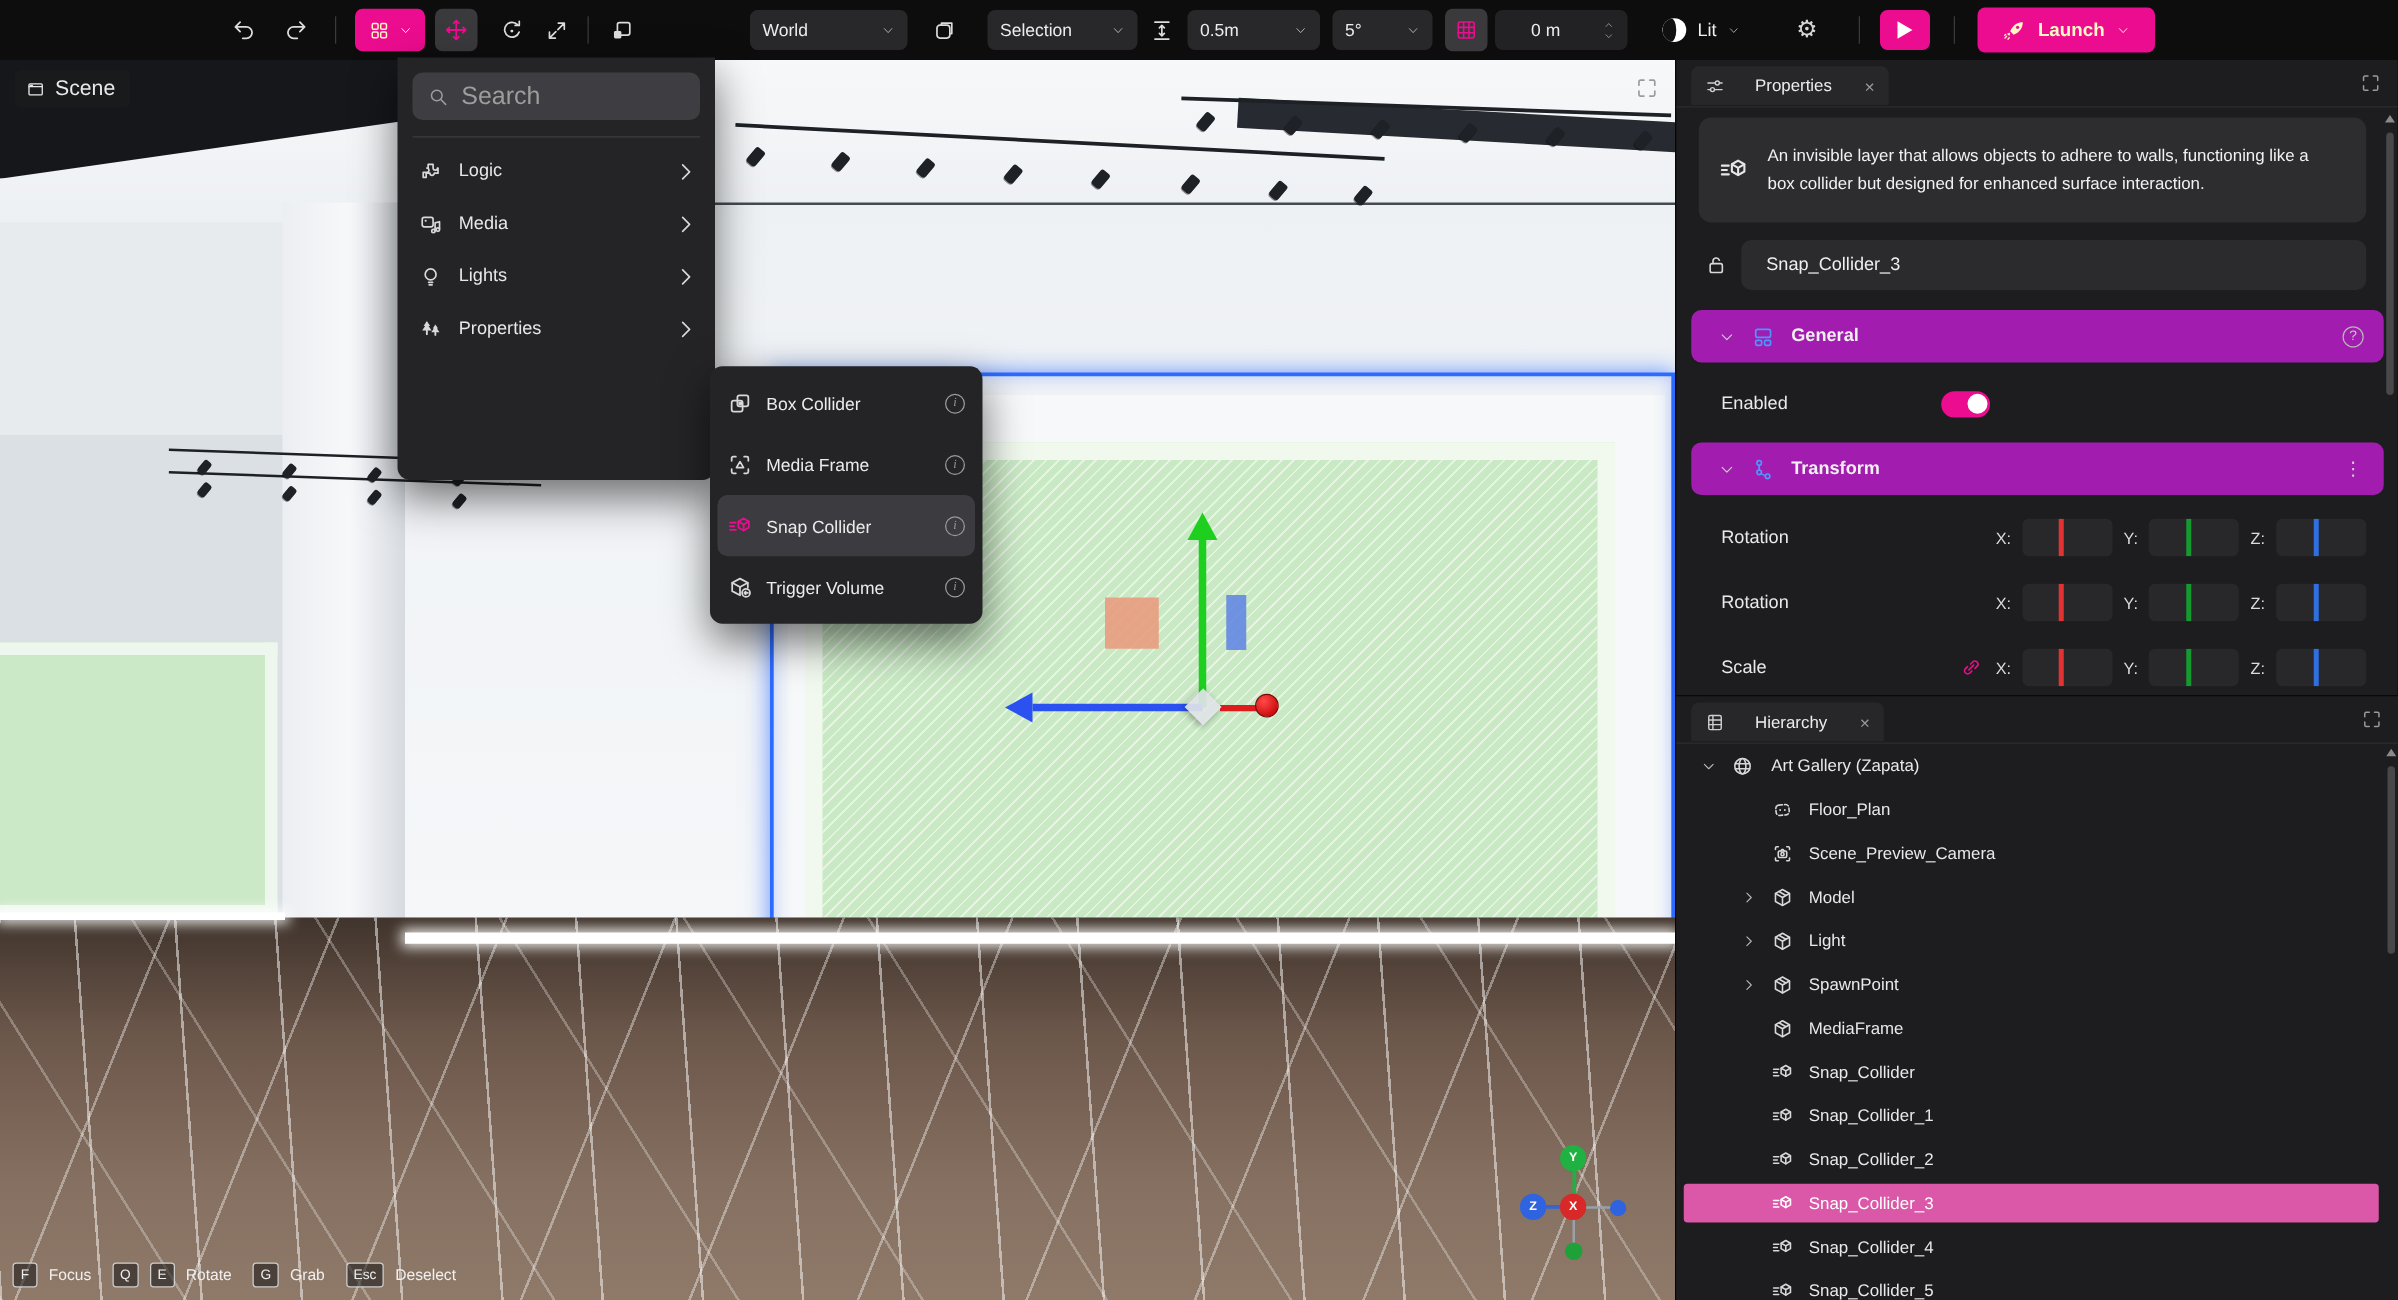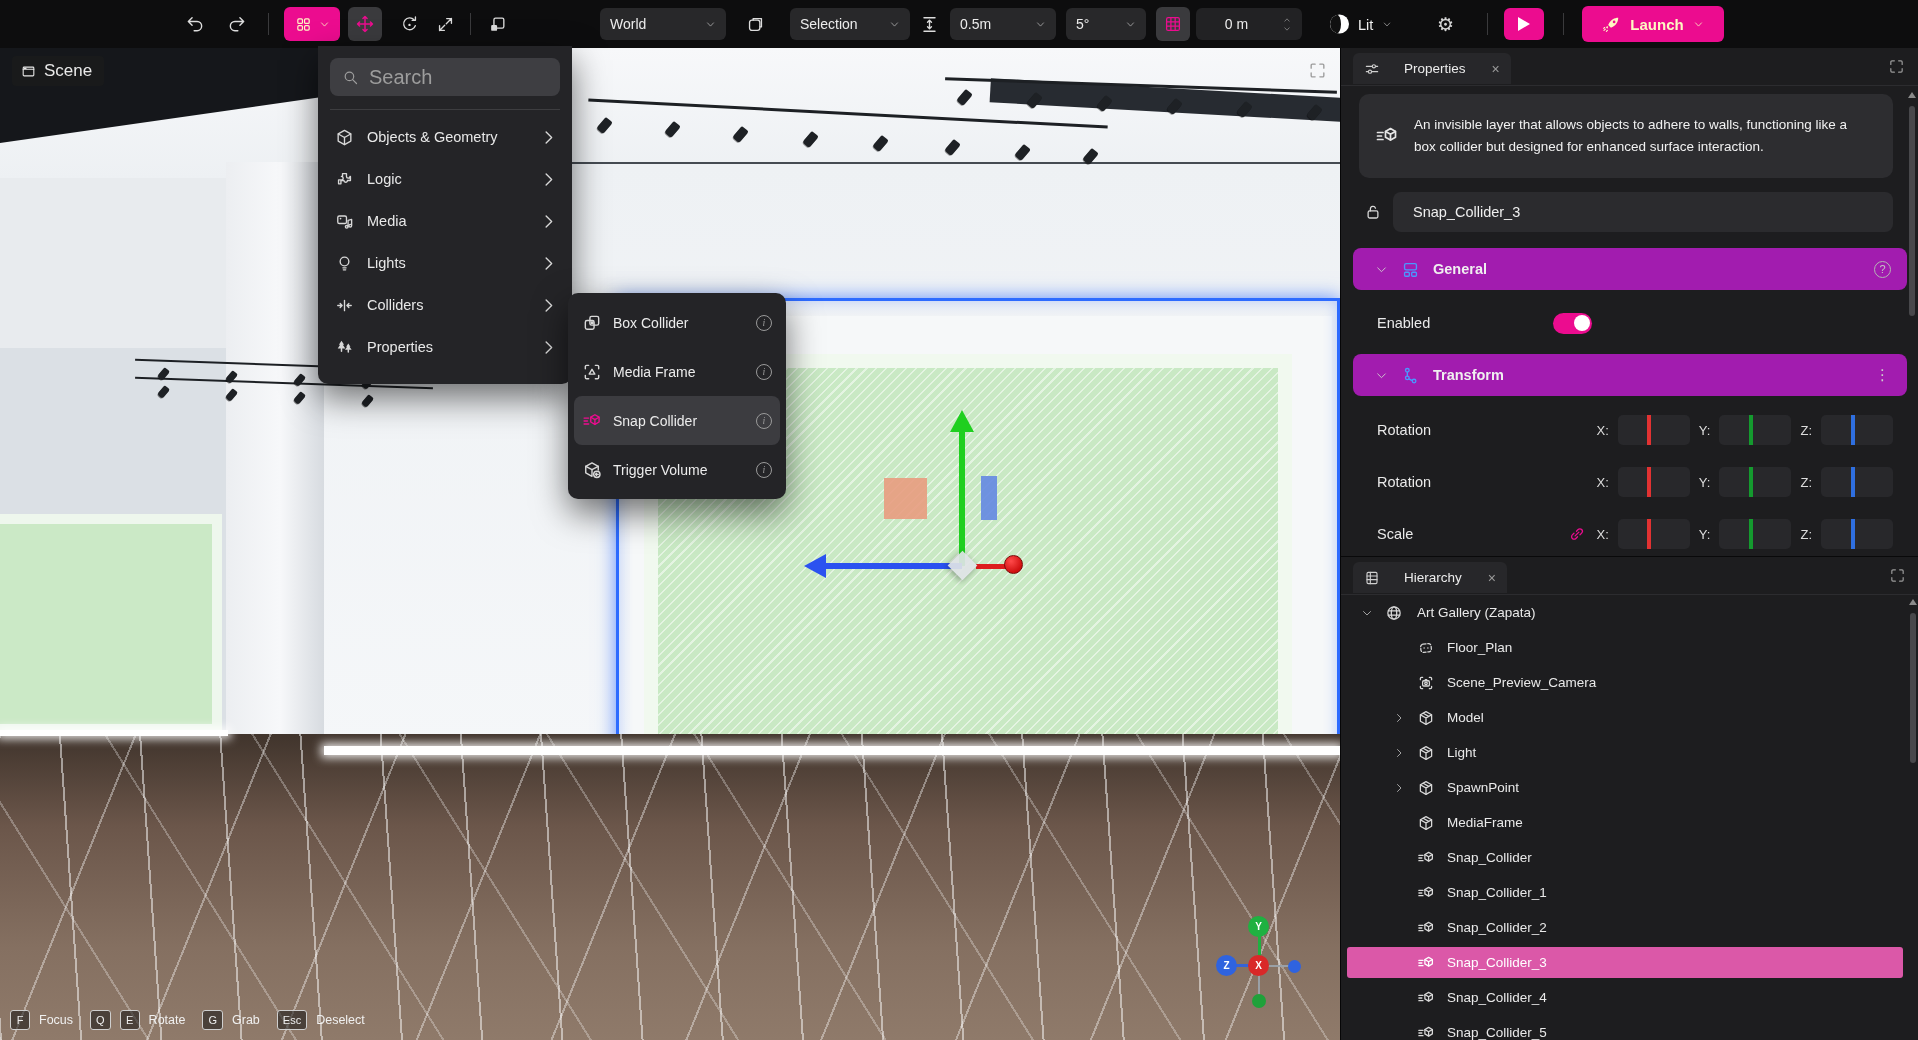--- a/index.html
+++ b/index.html
@@ -572,29 +572,20 @@
 <div id="menu">
   <div class="search">
     <svg class="ic" width="17" height="17">
         <use href="#i-search"></use>
       </svg>
     <input type="text" placeholder="Search" style="">
   </div>
   <div class="menu-div"></div>
   <div class="mi">
     <svg class="ic">
-        <use href="#i-cube3d"></use>
-      </svg>
-    <span class="grow">Objects &amp; Geometry</span>
-    <svg class="ic chr">
-        <use href="#i-chevright"></use>
-      </svg>
-  </div>
-  <div class="mi">
-    <svg class="ic">
         <use href="#i-puzzle"></use>
       </svg>
     <span class="grow">Logic</span>
     <svg class="ic chr">
         <use href="#i-chevright"></use>
       </svg>
   </div>
   <div class="mi">
     <svg class="ic">
         <use href="#i-media"></use>
@@ -602,29 +593,20 @@
     <span class="grow">Media</span>
     <svg class="ic chr">
         <use href="#i-chevright"></use>
       </svg>
   </div>
   <div class="mi">
     <svg class="ic">
         <use href="#i-bulb"></use>
       </svg>
     <span class="grow">Lights</span>
-    <svg class="ic chr">
-        <use href="#i-chevright"></use>
-      </svg>
-  </div>
-  <div class="mi">
-    <svg class="ic">
-        <use href="#i-collide"></use>
-      </svg>
-    <span class="grow">Colliders</span>
     <svg class="ic chr">
         <use href="#i-chevright"></use>
       </svg>
   </div>
   <div class="mi">
     <svg class="ic">
         <use href="#i-trees"></use>
       </svg>
     <span class="grow">Properties</span>
     <svg class="ic chr">

